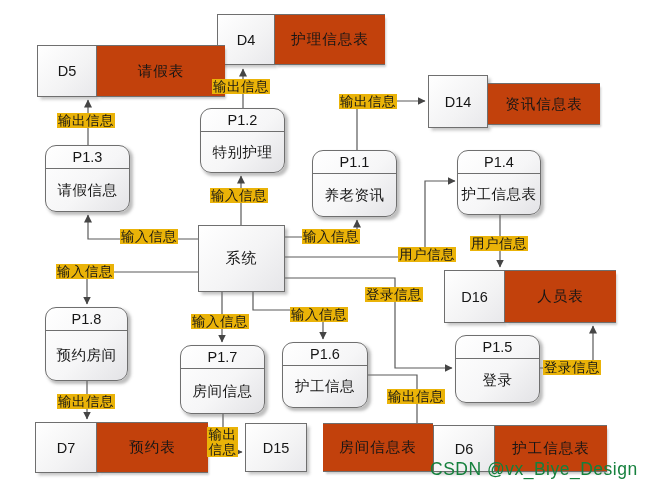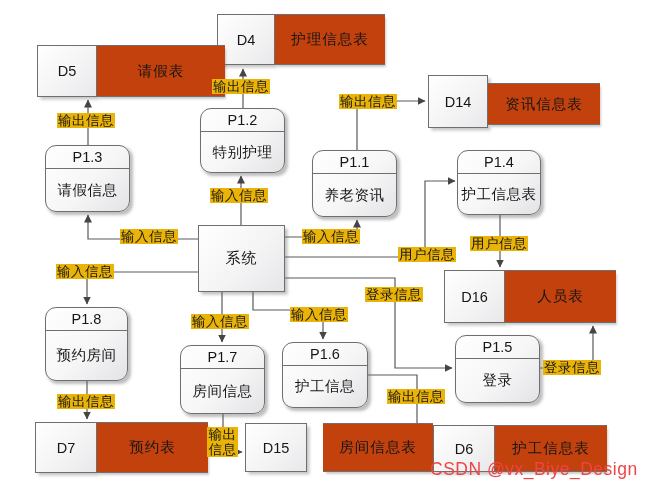--- a/index.html
+++ b/index.html
@@ -50,21 +50,21 @@
     box-shadow:2px 2.5px 2px -1px rgba(110,110,110,.35);
   }
 
   .flowlabel {
     position:absolute; z-index:3; background:#eab308; font-size:13.5px;
     line-height:15px; white-space:nowrap; padding:0 1px; letter-spacing:.5px;
   }
   .flowlabel.wrap { white-space:normal; width:31px; text-align:center; }
 
   .watermark {
-    position:absolute; z-index:4; font-size:17.5px; color:#ef4444;
+    position:absolute; z-index:4; font-size:17.5px; color:#15803d;
     letter-spacing:.5px; white-space:nowrap;
   }
 </style>
 </head>
 <body>
 
 <div id="canvas">
 
   <svg class="wires" viewBox="0 0 653 491">
     <defs>

